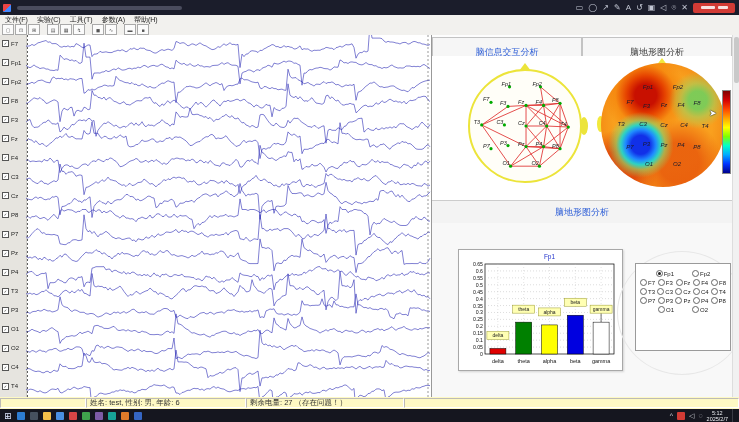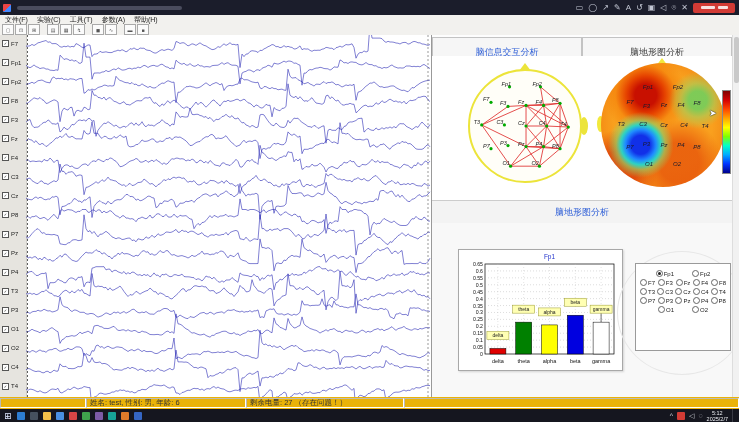--- a/index.html
+++ b/index.html
@@ -58,21 +58,21 @@
   .bottom-area{position:absolute;left:0;top:188px;width:100%;height:174px;background:#f8f8f8;}
   .chart-box{position:absolute;left:26px;top:26px;width:163px;height:120px;background:#fff;border:1px solid #a8a8a8;box-shadow:1px 1px 2px rgba(0,0,0,.15);}
   .watermark-circle{position:absolute;left:185px;top:28px;width:128px;height:122px;border-radius:50%;border:1px solid #e7e7e7;}
   .chan-box{position:absolute;left:203px;top:40px;width:96px;height:88px;background:#fff;border:1px solid #9a9a9a;padding:4px 2px;box-sizing:border-box;}
   .radio-row{display:flex;justify-content:space-between;margin:2px 2px;}
   .radio-row.center{justify-content:center;gap:18px;}
   .radio-item{display:flex;align-items:center;gap:1px;font-size:6px;color:#222;}
   .rb{width:5px;height:5px;border:1px solid #666;border-radius:50%;background:#fff;position:relative;}
   .rb.sel::after{content:"";position:absolute;left:1px;top:1px;width:3px;height:3px;border-radius:50%;background:#222;}
   
-  .statusbar{position:absolute;top:397px;left:0;width:739px;height:12px;background:#eab308;display:flex;font-size:7.5px;color:#333;}
+  .statusbar{position:absolute;top:397px;left:0;width:739px;height:12px;background:#fef9c3;display:flex;font-size:7.5px;color:#333;}
   .sb-cell{height:10px;margin-top:1px;border:1px solid;border-color:#bdbbb6 #fff #fff #bdbbb6;display:flex;align-items:center;padding:0 3px;overflow:hidden;white-space:nowrap;box-sizing:border-box;}
   
   .taskbar{position:absolute;top:409px;left:0;width:739px;height:13px;background:#15161f;display:flex;align-items:center;}
   .tb-start{color:#dfe8ff;font-size:9px;margin:0 5px 0 4px;line-height:10px;}
   .tb-icons{display:flex;gap:5px;align-items:center;}
   .tb-app{width:8px;height:8px;border-radius:1px;}
   .tb-tray{margin-left:auto;display:flex;align-items:center;gap:4px;padding-right:3px;}
   .tray-glyph{color:#cfd2da;font-size:7px;line-height:8px;}
   .tray-red{width:8px;height:8px;background:#d23b35;border-radius:1px;}
   .tb-clock{color:#eceef2;font-size:5.5px;line-height:6px;text-align:center;}

